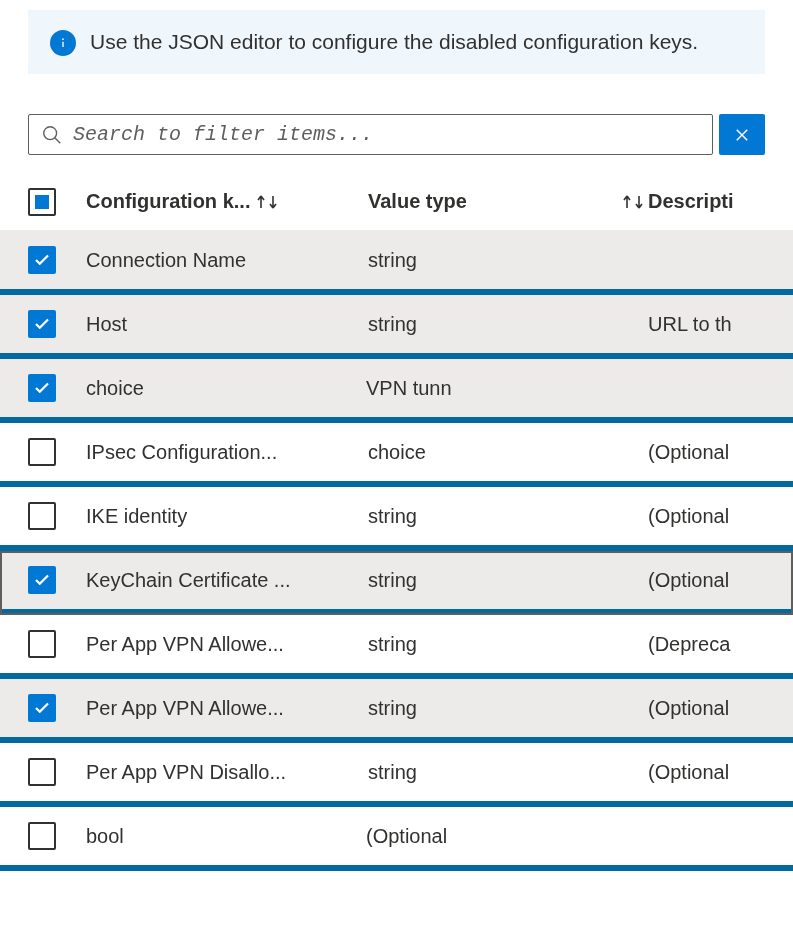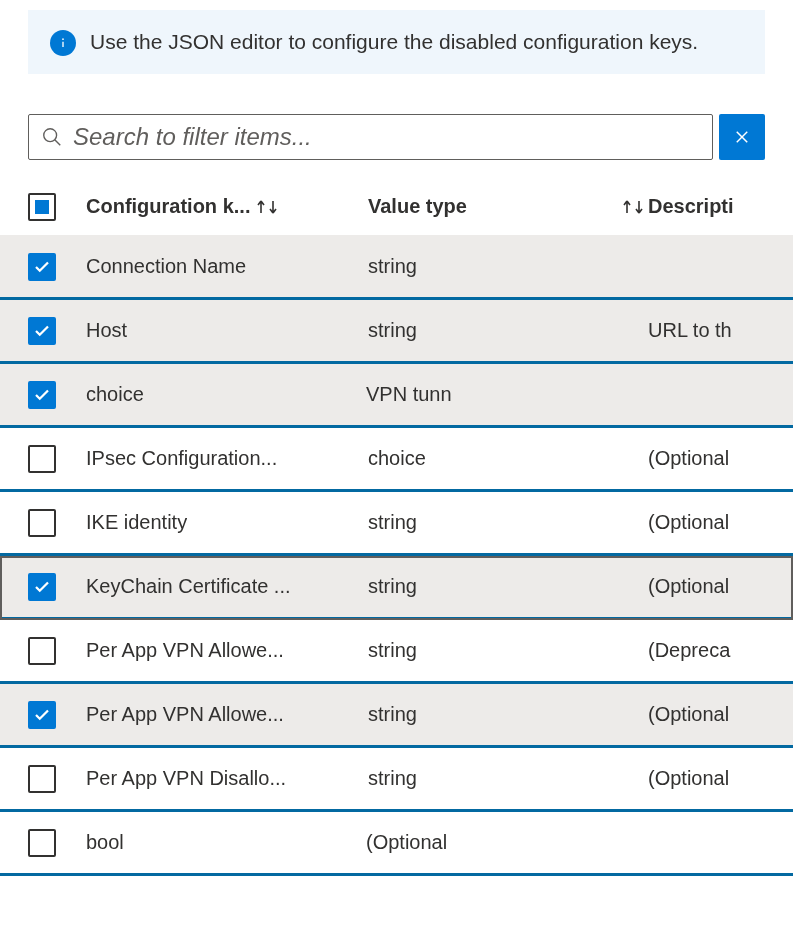--- a/index.html
+++ b/index.html
@@ -48,24 +48,24 @@
       align-items: center;
       border: 1px solid #605e5c;
       border-radius: 2px;
       padding: 8px 12px;
       gap: 10px;
     }
     .search-box svg { width: 22px; height: 22px; flex-shrink: 0; }
     .search-input {
       border: none;
       outline: none;
-      font-size: 24px;
+      font-size: 20px;
       width: 100%;
       color: #323130;
-      font-family: Liberation Sans, sans-serif;
+      font-family: Liberation Mono, monospace;
     }
     .search-input::placeholder { color: #605e5c; font-style: italic; }
     .clear-btn {
       width: 46px;
       background: #0078d4;
       border: none;
       border-radius: 2px;
       display: flex;
       align-items: center;
       justify-content: center;
@@ -80,21 +80,21 @@
       align-items: center;
       padding-left: 28px;
       min-height: 64px;
     }
     .header-row {
       border-bottom: 1px solid #edebe9;
       min-height: 58px;
       font-weight: 600;
     }
     .data-row {
-      border-bottom: 3px solid #0369a1;
+      border-bottom: 6px solid #0369a1;
     }
     .data-row.checked {
       background: #edebe9;
     }
     .data-row.focused {
       outline: 2px solid #605e5c;
       outline-offset: -2px;
     }
     .col-check {
       width: 58px;

